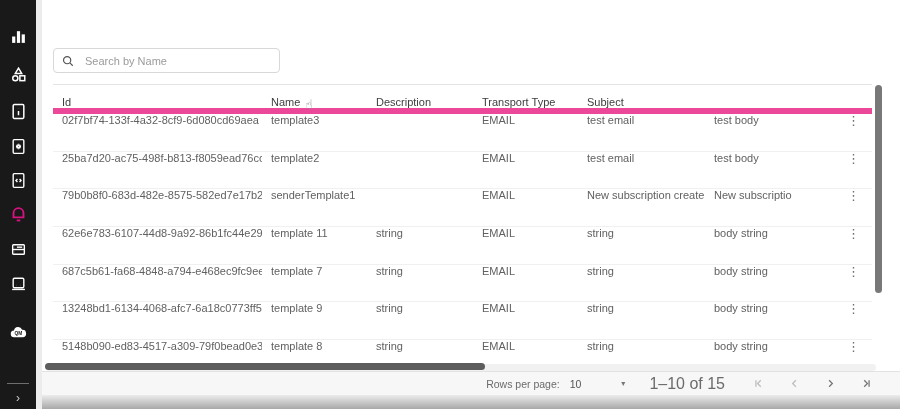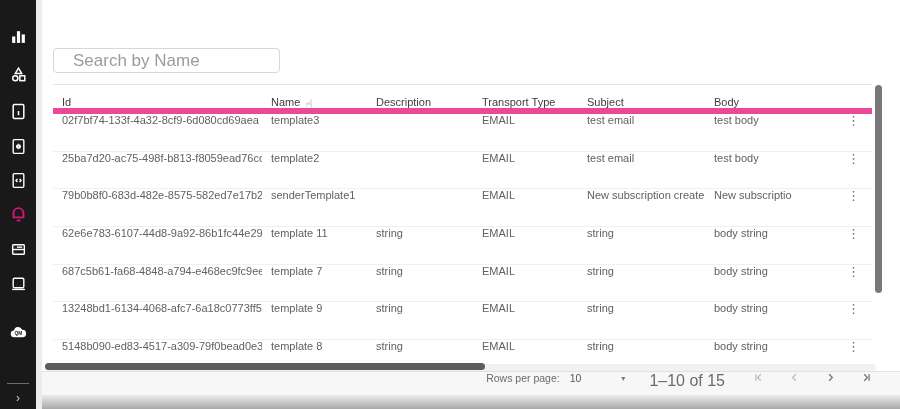--- a/index.html
+++ b/index.html
@@ -18,42 +18,42 @@
 
   
   .tabs{position:absolute;left:11px;top:14px;right:24px;display:flex;align-items:flex-end;
         border-bottom:1px solid #e7e7e7;height:23px;}
   .tab{font-size:11px;color:#595959;padding:0 1px 7px 1px;margin-right:19px;cursor:pointer;white-space:nowrap;}
   .tab.active{color:#b75fa7;border-bottom:2px solid #b3589e;padding-bottom:5px;margin-right:26px;}
 
   
   .search{position:absolute;left:11px;top:48px;width:227px;height:25px;border:1px solid #d8d8d8;
           border-radius:4px;background:#fff;display:flex;align-items:center;padding:0 8px;box-sizing:border-box;}
-  .search input{border:0;outline:0;flex:1;font-size:17px;color:#444;margin-left:9px;
+  .search input{border:0;outline:0;flex:1;font-size:11px;color:#444;margin-left:9px;
           font-family:"Liberation Sans","DejaVu Sans",sans-serif;background:transparent;}
   .search input::placeholder{color:#9b9b9b;}
 
   
   .table{position:absolute;left:11px;top:84px;width:819px;}
   .thead{display:flex;align-items:flex-end;height:23px;border-top:1px solid #e4e4e4;border-bottom:6px solid #ec4899;}
   .thead .cell{font-size:11px;color:#3d3d3d;}
   .row{display:flex;height:36.7px;border-bottom:1px solid #f0f0f0;}
   .cell{padding-left:9px;font-size:11px;color:#616161;white-space:nowrap;overflow:hidden;box-sizing:border-box;flex:none;}
   .c-id{width:209px}.c-name{width:105px}.c-desc{width:106px}.c-tt{width:105px}.c-subj{width:127px}.c-body{width:130px}
   .c-act{width:37px;padding-left:0;text-align:center;}
   .kebab{color:#6f6f6f;font-size:13px;cursor:pointer;line-height:1;}
 
   
   .vscroll{position:absolute;left:833px;top:85px;width:7px;height:208px;background:#787878;border-radius:4px;}
   .hscroll-track{position:absolute;left:4px;top:364px;width:830px;height:7px;background:#f1f1f1;border-radius:4px;}
   .hscroll{position:absolute;left:3px;top:363px;width:440px;height:7px;background:#5d5d5d;border-radius:4px;}
 
   
   .footer{position:absolute;left:0;right:0;top:371px;height:24px;background:#f7f7f7;border-top:1px solid #e2e2e2;
-          display:flex;align-items:flex-start;justify-content:flex-end;padding-right:28px;box-sizing:border-box;}
+          display:flex;align-items:center;justify-content:flex-end;padding-right:28px;box-sizing:border-box;}
   .footer .lbl{font-size:10.5px;color:#6b6b6b;margin-right:10px;}
   .rpp{display:flex;align-items:center;font-size:10.5px;color:#555;margin-right:24px;cursor:pointer;gap:35px;}
   .rpp .caret{font-size:8px;color:#777;margin-left:5px;}
   .range{font-size:16px;color:#6b6b6b;margin-right:28px;}
   .pager{display:flex;align-items:center;gap:25px;}
   .pg{cursor:pointer;display:flex;align-items:center;}
 
   
   .bottom-strip{position:absolute;left:0;right:0;top:395px;height:14px;
           background:linear-gradient(#ececec,#a8a8a8);}
@@ -148,21 +148,20 @@
       <input type="text" placeholder="Search by Name" style="">
     </div>
 
     <div class="table">
       <div class="thead">
         <div class="cell c-id">Id</div>
         <div class="cell c-name">Name</div>
         <div class="cell c-desc">Description</div>
         <div class="cell c-tt">Transport Type</div>
         <div class="cell c-subj">Subject</div>
-        <div class="cell c-body">Body</div>
         <div class="cell c-act"></div>
       </div>
       <div>
           <div class="row">
             <div class="cell c-id">02f7bf74-133f-4a32-8cf9-6d080cd69aea</div>
             <div class="cell c-name">template3</div>
             <div class="cell c-desc"></div>
             <div class="cell c-tt">EMAIL</div>
             <div class="cell c-subj">test email</div>
             <div class="cell c-body">test body</div>

